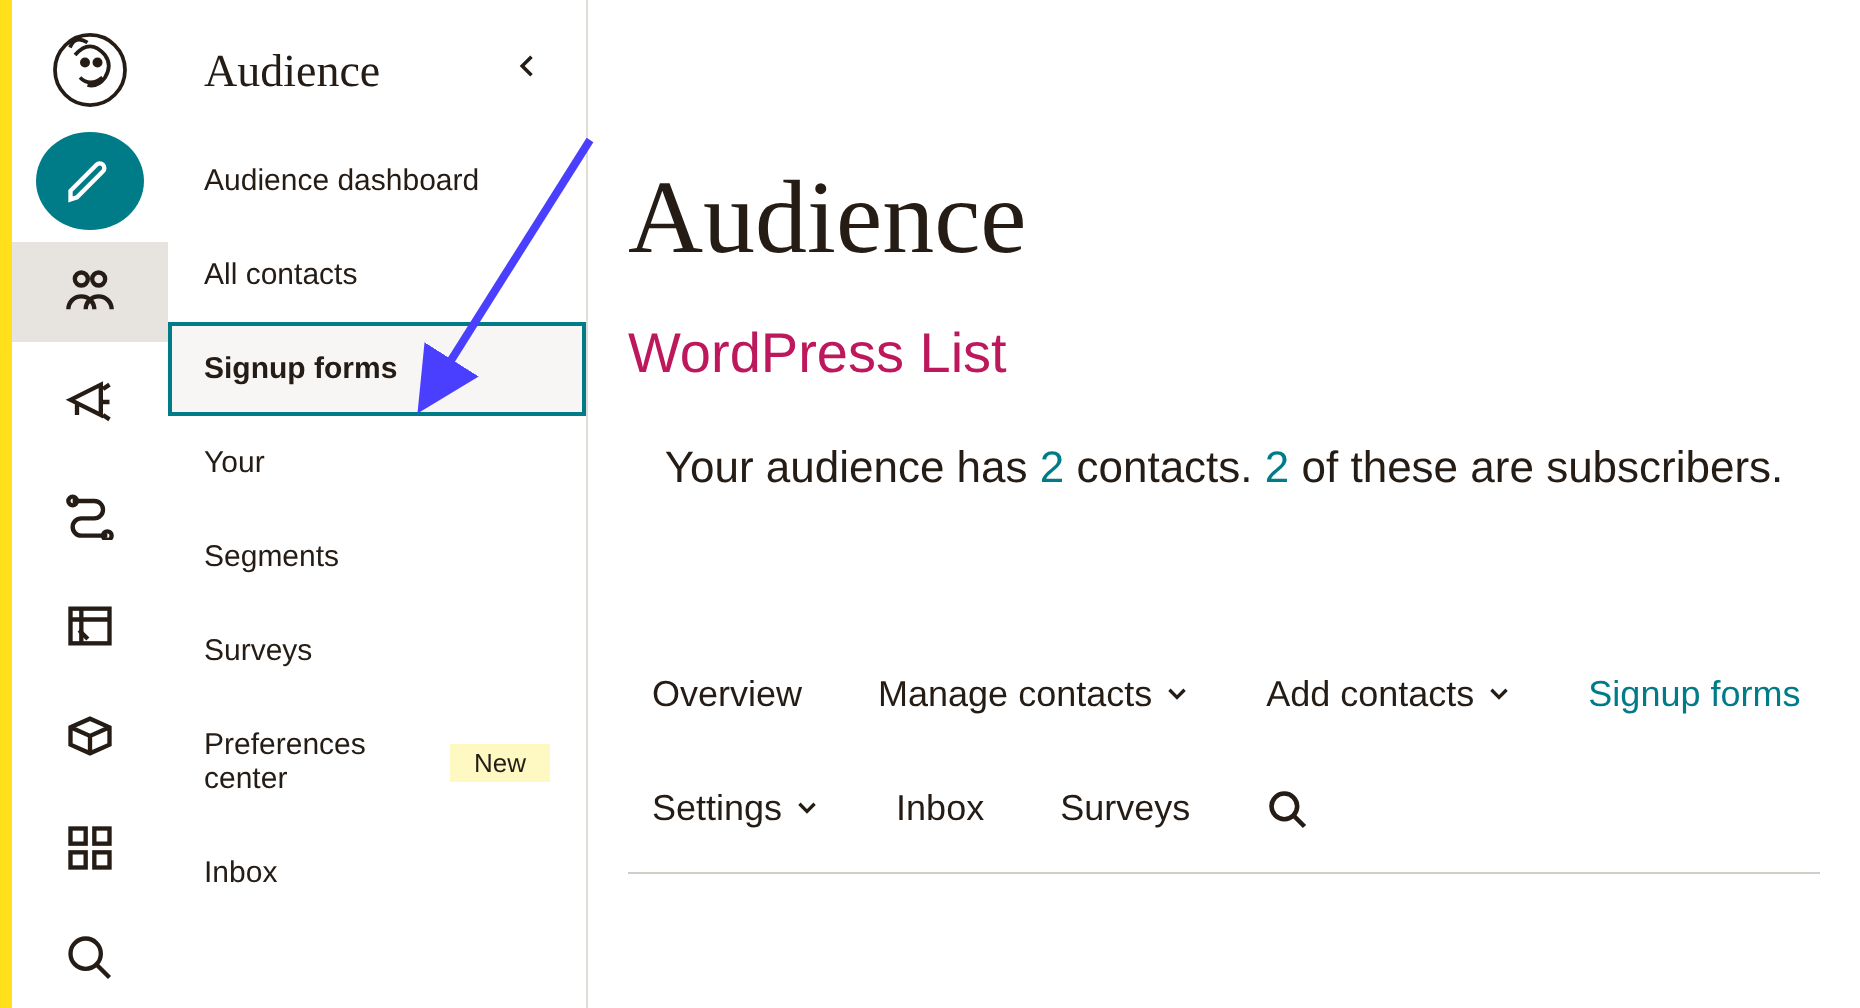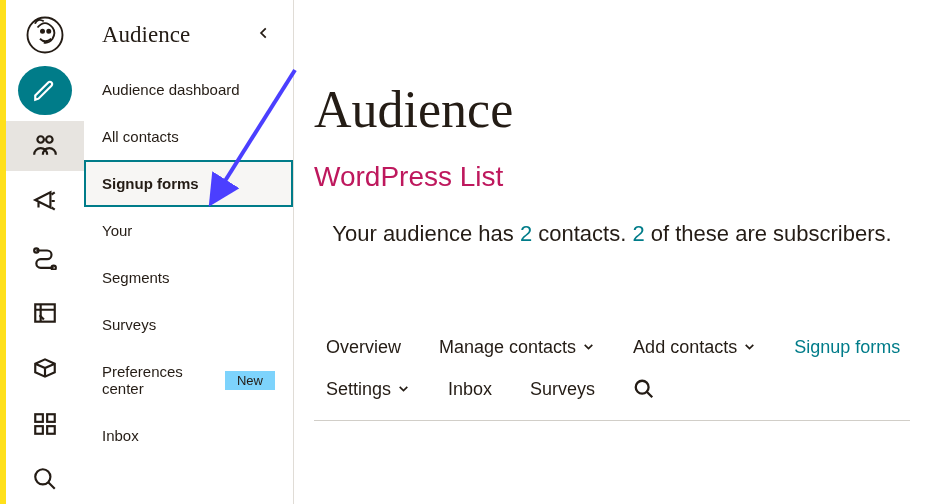--- a/index.html
+++ b/index.html
@@ -83,21 +83,21 @@
     align-items: center;
     gap: 8px;
   }
   .sidebar-item.selected {
     font-weight: 600;
     border: 2px solid #007c89;
     background: #f7f6f4;
     padding: 13px 16px;
   }
   .badge-new {
-    background: #7dd3fc;
+    background: #fef9c3;
     color: #241c15;
     font-size: 13px;
     padding: 2px 12px;
   }
   
   .main {
     flex: 1;
     padding: 18px 20px 0 20px;
     position: relative;
   }
@@ -121,22 +121,22 @@
     margin-bottom: 90px;
     text-align: center;
   }
   .audience-stats .num {
     color: #007c89;
     font-weight: 500;
   }
   .tabrow {
     display: flex;
     flex-wrap: wrap;
-    gap: 20px 38px;
-    align-items: flex-end;
+    gap: 36px 38px;
+    align-items: flex-start;
     font-size: 18px;
     color: #241c15;
     padding-bottom: 20px;
     border-bottom: 1px solid #d1cec8;
     padding-left: 12px;
   }
   .tab-item {
     cursor: pointer;
     display: flex;
     align-items: center;

